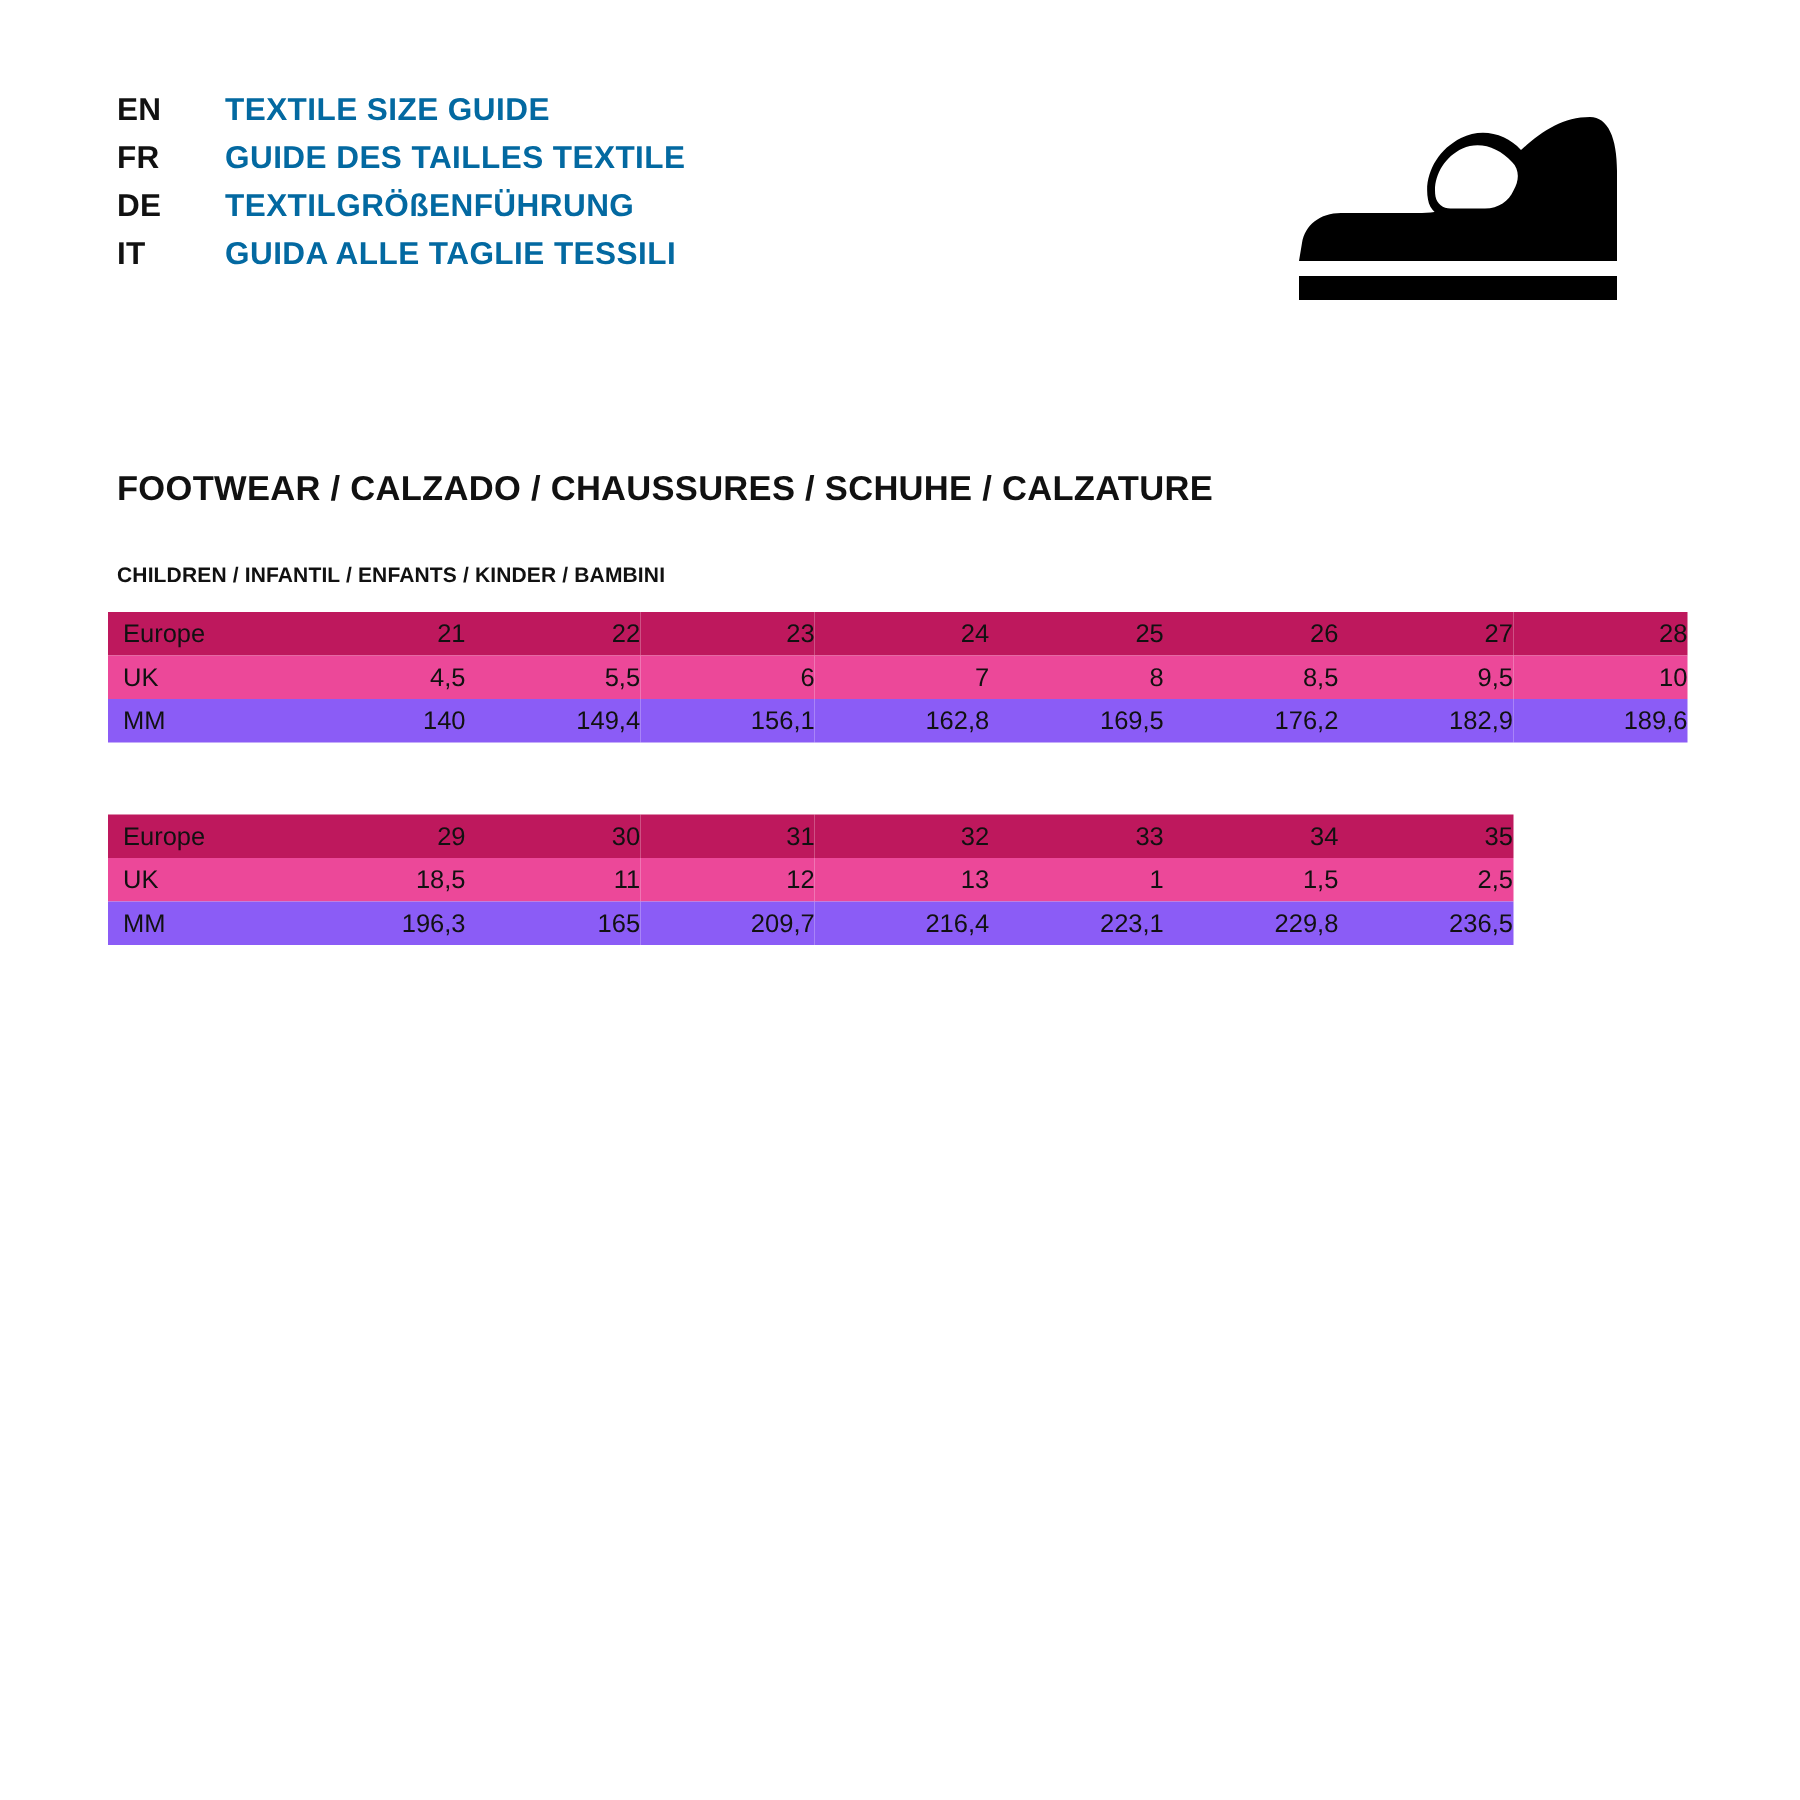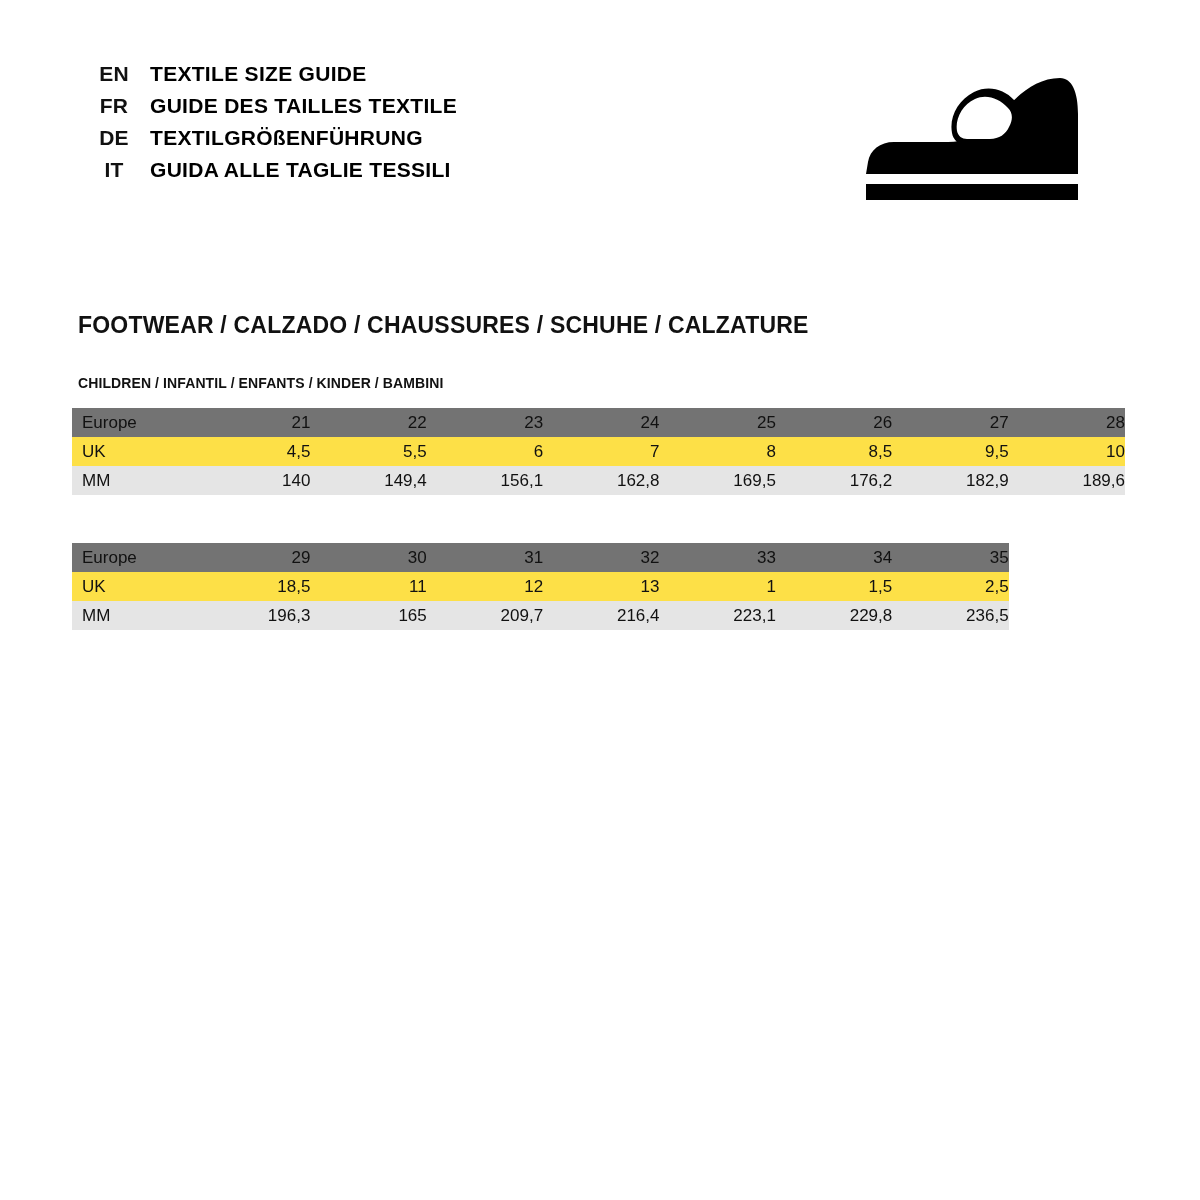--- a/index.html
+++ b/index.html
@@ -33,27 +33,26 @@
     display: flex;
     align-items: baseline;
     height: 32px;
   }
   .lang-code {
     width: 72px;
     font-size: 21px;
     font-weight: 700;
     letter-spacing: 0.2px;
     color: #111111;
-    text-align: center;
   }
   .lang-text {
     font-size: 21px;
     font-weight: 700;
     letter-spacing: 0.3px;
-    color: #000000;
+    color: #0369a1;
     white-space: nowrap;
   }
 
   .shoe-icon {
     margin-right: 58px;
     margin-top: 12px;
   }
 
   
   .section-title {
@@ -92,23 +91,23 @@
     text-align: right;
     color: #111111;
     padding: 0;
     vertical-align: middle;
   }
   .size-table td.rowhead {
     text-align: left;
     padding-left: 10px;
     width: 112px;
   }
-  .size-table tr.r-head td { background: #737373; }
-  .size-table tr.r-alt  td { background: #fde047; }
-  .size-table tr.r-grey td { background: #e5e5e5; }
+  .size-table tr.r-head td { background: #be185d; }
+  .size-table tr.r-alt  td { background: #ec4899; }
+  .size-table tr.r-grey td { background: #8b5cf6; }
   .size-table td.empty { background: transparent !important; }
 </style>
 </head>
 <body>
 
 <div class="header">
 
   <div class="lang-list">
     <div class="lang-row">
       <span class="lang-code">EN</span>

